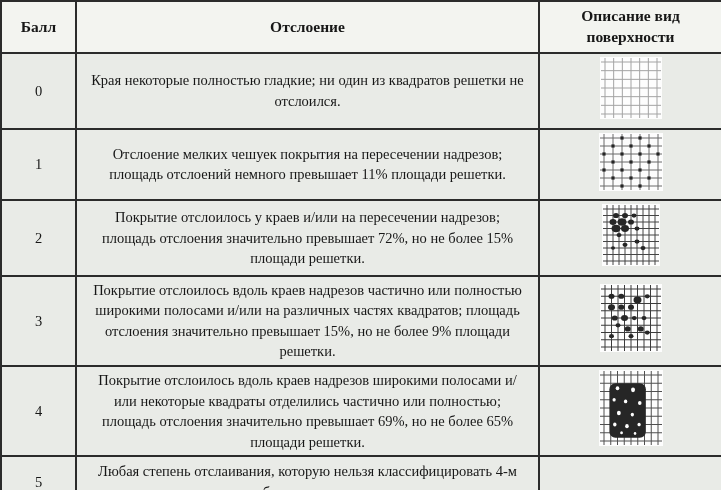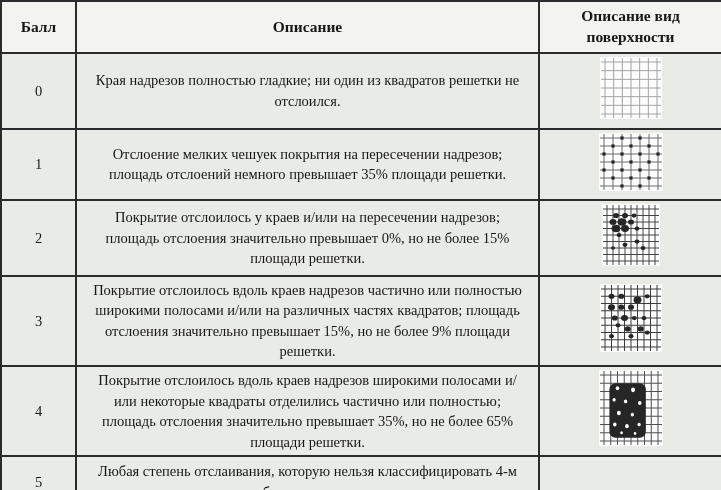--- a/index.html
+++ b/index.html
@@ -62,49 +62,49 @@
 <div id="page">
   <table class="rating-table">
     <colgroup>
       <col style="width:75px">
       <col style="width:463px">
       <col style="width:183px">
     </colgroup>
     <thead>
       <tr>
         <th>Балл</th>
-        <th>Описание</th>
+        <th>Отслоение</th>
         <th>Описание вид поверхности</th>
       </tr>
     </thead>
     <tbody id="tbody">
         <tr>
           <td class="score-cell">0</td>
-          <td class="description-cell">Края надрезов полностью гладкие; ни один из квадратов решетки не отслоился.</td>
+          <td class="description-cell">Края некоторые полностью гладкие; ни один из квадратов решетки не отслоился.</td>
           <td class="surface-cell"><span class="surface-wrap"><svg width="62" height="62">
                 <rect x="0" y="0" width="62" height="62" fill="#fdfdfd"></rect>
                 <line x1="5" y1="1" x2="5" y2="61" stroke="#a3a3a3" stroke-width="1"></line>
                 <line x1="1" y1="5" x2="61" y2="5" stroke="#a3a3a3" stroke-width="1"></line>
                 <line x1="13.666666666666666" y1="1" x2="13.666666666666666" y2="61" stroke="#a3a3a3" stroke-width="1"></line>
                 <line x1="1" y1="13.666666666666666" x2="61" y2="13.666666666666666" stroke="#a3a3a3" stroke-width="1"></line>
                 <line x1="22.333333333333332" y1="1" x2="22.333333333333332" y2="61" stroke="#a3a3a3" stroke-width="1"></line>
                 <line x1="1" y1="22.333333333333332" x2="61" y2="22.333333333333332" stroke="#a3a3a3" stroke-width="1"></line>
                 <line x1="31" y1="1" x2="31" y2="61" stroke="#a3a3a3" stroke-width="1"></line>
                 <line x1="1" y1="31" x2="61" y2="31" stroke="#a3a3a3" stroke-width="1"></line>
                 <line x1="39.666666666666664" y1="1" x2="39.666666666666664" y2="61" stroke="#a3a3a3" stroke-width="1"></line>
                 <line x1="1" y1="39.666666666666664" x2="61" y2="39.666666666666664" stroke="#a3a3a3" stroke-width="1"></line>
                 <line x1="48.33333333333333" y1="1" x2="48.33333333333333" y2="61" stroke="#a3a3a3" stroke-width="1"></line>
                 <line x1="1" y1="48.33333333333333" x2="61" y2="48.33333333333333" stroke="#a3a3a3" stroke-width="1"></line>
                 <line x1="57" y1="1" x2="57" y2="61" stroke="#a3a3a3" stroke-width="1"></line>
                 <line x1="1" y1="57" x2="61" y2="57" stroke="#a3a3a3" stroke-width="1"></line>
               </svg></span></td>
         </tr>
         <tr>
           <td class="score-cell">1</td>
-          <td class="description-cell">Отслоение мелких чешуек покрытия на пересечении надрезов; площадь отслоений немного превышает 35% площади решетки.</td>
+          <td class="description-cell">Отслоение мелких чешуек покрытия на пересечении надрезов; площадь отслоений немного превышает 11% площади решетки.</td>
           <td class="surface-cell"><span class="surface-wrap"><svg width="64" height="58">
                 <rect x="0" y="0" width="64" height="58" fill="#fdfdfd"></rect>
                 <line x1="5" y1="1" x2="5" y2="57" stroke="#6a6a6a" stroke-width="1"></line>
                 <line x1="1" y1="5" x2="63" y2="5" stroke="#6a6a6a" stroke-width="1"></line>
                 <line x1="14" y1="1" x2="14" y2="57" stroke="#6a6a6a" stroke-width="1"></line>
                 <line x1="1" y1="13" x2="63" y2="13" stroke="#6a6a6a" stroke-width="1"></line>
                 <line x1="23" y1="1" x2="23" y2="57" stroke="#6a6a6a" stroke-width="1"></line>
                 <line x1="1" y1="21" x2="63" y2="21" stroke="#6a6a6a" stroke-width="1"></line>
                 <line x1="32" y1="1" x2="32" y2="57" stroke="#6a6a6a" stroke-width="1"></line>
                 <line x1="1" y1="29" x2="63" y2="29" stroke="#6a6a6a" stroke-width="1"></line>
@@ -131,21 +131,21 @@
                 <rect x="39.4" y="35.4" width="3.2" height="3.2" fill="#262626"></rect>
                 <rect x="12.4" y="43.4" width="3.2" height="3.2" fill="#262626"></rect>
                 <rect x="30.4" y="43.4" width="3.2" height="3.2" fill="#262626"></rect>
                 <rect x="48.4" y="43.4" width="3.2" height="3.2" fill="#262626"></rect>
                 <rect x="21.4" y="51.4" width="3.2" height="3.2" fill="#262626"></rect>
                 <rect x="39.4" y="51.4" width="3.2" height="3.2" fill="#262626"></rect>
               </svg></span></td>
         </tr>
         <tr>
           <td class="score-cell">2</td>
-          <td class="description-cell">Покрытие отслоилось у краев и/или на пересечении надрезов; площадь отслоения значительно превышает 0%, но не более 15% площади решетки.</td>
+          <td class="description-cell">Покрытие отслоилось у краев и/или на пересечении надрезов; площадь отслоения значительно превышает 72%, но не более 15% площади решетки.</td>
           <td class="surface-cell"><span class="surface-wrap"><svg width="58" height="62">
                 <rect x="0" y="0" width="58" height="62" fill="#fdfdfd"></rect>
                 <line x1="5" y1="1" x2="5" y2="61" stroke="#454545" stroke-width="1"></line>
                 <line x1="1" y1="5" x2="57" y2="5" stroke="#454545" stroke-width="1"></line>
                 <line x1="11" y1="1" x2="11" y2="61" stroke="#454545" stroke-width="1"></line>
                 <line x1="1" y1="11.5" x2="57" y2="11.5" stroke="#454545" stroke-width="1"></line>
                 <line x1="17" y1="1" x2="17" y2="61" stroke="#454545" stroke-width="1"></line>
                 <line x1="1" y1="18" x2="57" y2="18" stroke="#454545" stroke-width="1"></line>
                 <line x1="23" y1="1" x2="23" y2="61" stroke="#454545" stroke-width="1"></line>
                 <line x1="1" y1="24.5" x2="57" y2="24.5" stroke="#454545" stroke-width="1"></line>
@@ -212,21 +212,21 @@
                 <ellipse cx="18" cy="41.25" rx="2.5" ry="2.125" fill="#262626"></ellipse>
                 <ellipse cx="27.75" cy="44.875" rx="3" ry="2.55" fill="#262626"></ellipse>
                 <ellipse cx="40.75" cy="44.875" rx="3" ry="2.55" fill="#262626"></ellipse>
                 <ellipse cx="11.5" cy="52.125" rx="2.5" ry="2.125" fill="#262626"></ellipse>
                 <ellipse cx="31" cy="52.125" rx="2.5" ry="2.125" fill="#262626"></ellipse>
                 <ellipse cx="47.25" cy="48.5" rx="2.5" ry="2.125" fill="#262626"></ellipse>
               </svg></span></td>
         </tr>
         <tr>
           <td class="score-cell">4</td>
-          <td class="description-cell">Покрытие отслоилось вдоль краев надрезов широкими полосами и/или некоторые квадраты отделились частично или полностью; площадь отслоения значительно превышает 35%, но не более 65% площади решетки.</td>
+          <td class="description-cell">Покрытие отслоилось вдоль краев надрезов широкими полосами и/или некоторые квадраты отделились частично или полностью; площадь отслоения значительно превышает 69%, но не более 65% площади решетки.</td>
           <td class="surface-cell"><span class="surface-wrap"><svg width="64" height="76">
                 <rect x="0" y="0" width="64" height="76" fill="#fdfdfd"></rect>
                 <line x1="5" y1="1" x2="5" y2="75" stroke="#4f4f4f" stroke-width="1"></line>
                 <line x1="1" y1="5" x2="63" y2="5" stroke="#4f4f4f" stroke-width="1"></line>
                 <line x1="11.75" y1="1" x2="11.75" y2="75" stroke="#4f4f4f" stroke-width="1"></line>
                 <line x1="1" y1="13.25" x2="63" y2="13.25" stroke="#4f4f4f" stroke-width="1"></line>
                 <line x1="18.5" y1="1" x2="18.5" y2="75" stroke="#4f4f4f" stroke-width="1"></line>
                 <line x1="1" y1="21.5" x2="63" y2="21.5" stroke="#4f4f4f" stroke-width="1"></line>
                 <line x1="25.25" y1="1" x2="25.25" y2="75" stroke="#4f4f4f" stroke-width="1"></line>
                 <line x1="1" y1="29.75" x2="63" y2="29.75" stroke="#4f4f4f" stroke-width="1"></line>

